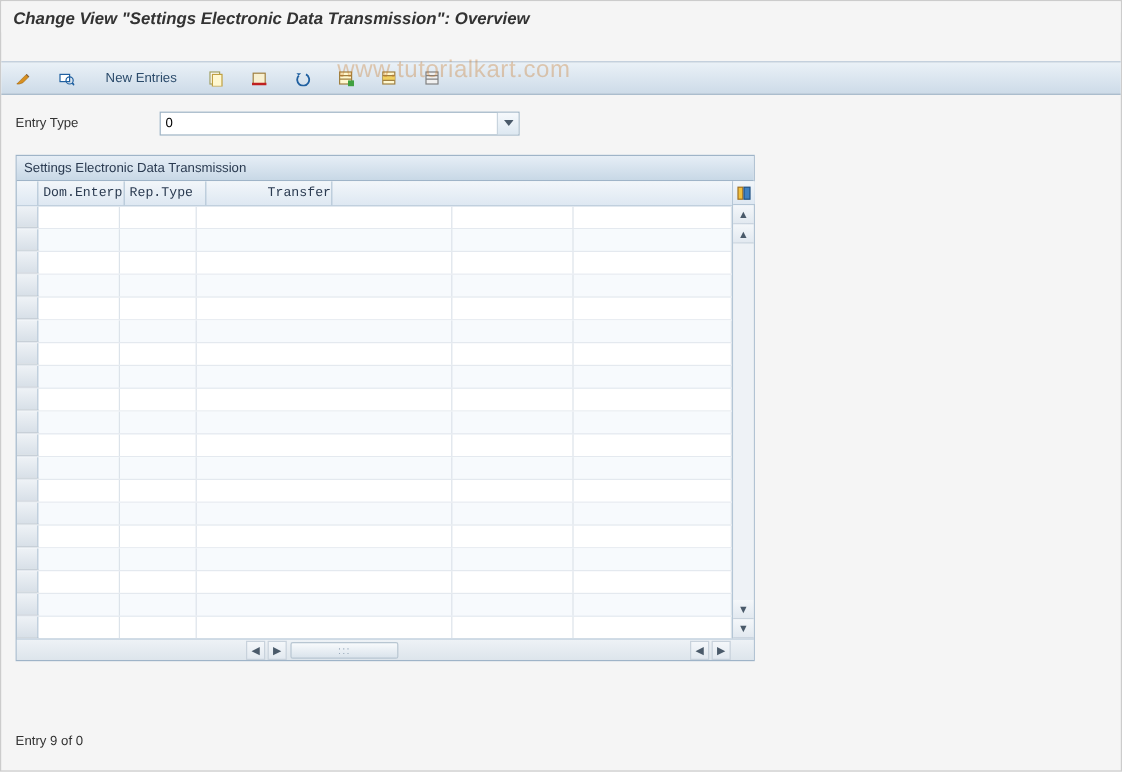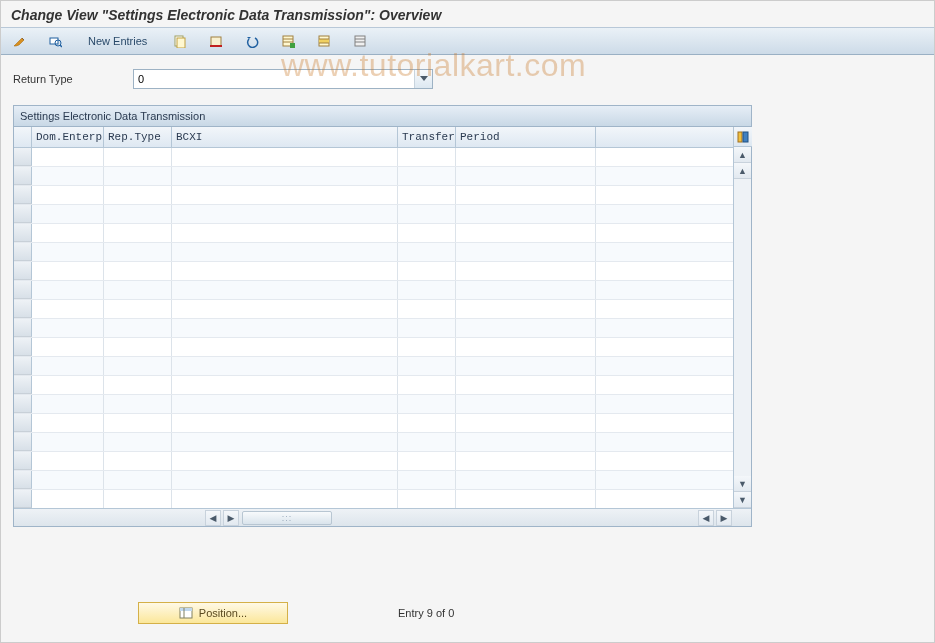--- a/index.html
+++ b/index.html
@@ -23,20 +23,21 @@
     }
     .toolbar {
       display: flex;
       align-items: flex-start;
       gap: 16px;
       padding: 3px 8px;
       background: linear-gradient(#eaf1f7, #cddbe8);
       border-top: 1px solid #b8c8d8;
       border-bottom: 1px solid #9ab0c4;
       height: 28px;
+      margin-top: 24px;
     }
     .tb-btn {
       width: 20px;
       height: 20px;
       display: flex;
       align-items: center;
       justify-content: center;
       border: 1px solid transparent;
       border-radius: 2px;
       cursor: pointer;
@@ -86,21 +87,21 @@
       width: 18px;
       height: 100%;
       display: flex;
       align-items: center;
       justify-content: center;
       border-left: 1px solid #c8d4de;
       background: linear-gradient(#f6f9fc,#dde8f1);
     }
     
     .table-panel {
-      width: 739px;
+      width: 616px;
       border: 1px solid #9fb4c8;
       background: #fff;
     }
     .panel-header {
       background: linear-gradient(#e6eef6,#c8d8e6);
       padding: 4px 6px;
       font-size: 11px;
       color: #2a3a50;
       border-bottom: 1px solid #9fb4c8;
     }
@@ -123,21 +124,21 @@
       color: #2a3a50;
       height: 20px;
       display:flex;
       align-items:center;
       font-family:Liberation Mono, monospace;
     }
     .row-selectors-col { width: 18px; min-width: 18px; }
     .col-dom { width: 72px; }
     .col-rep { width: 68px; }
     .col-bcxi { width: 226px; }
-    .col-transfer { width: 58px; }
+    .col-transfer { width: 58px; margin-left: 47px; }
     .col-period { width: 140px;}
     
     .grid-body {
       height: 360px;
       overflow: hidden;
     }
     .grid-row {
       display: flex;
       height: 19px;
       border-bottom: 1px solid #e4e9ef;
@@ -233,21 +234,21 @@
       cursor:pointer;
     }
     .entry-status {
       font-size: 11px;
       color:#333;
     }
     .watermark {
       position: absolute;
       top: 46px;
       left: 280px;
-      font-size: 32px;
+      font-size: 20px;
       color: rgba(200,120,40,0.35);
       font-family: Arial;
       letter-spacing: 0.5px;
       pointer-events: none;
       z-index: 10;
     }
   </style>
 </head>
 <body>
 
@@ -309,42 +310,40 @@
         <line x1="2" y1="8" x2="12" y2="8" stroke="#808080"></line>
       </svg>
   </div>
 </div>
 
 <div class="watermark">www.tutorialkart.com</div>
 
 <div class="content-area">
 
   <div class="field-row">
-    <div class="field-label">Return Type</div>
+    <div class="field-label">Entry Type</div>
     <div class="dropdown">
       <div class="dd-value">0</div>
       <div class="dd-arrow">
         <svg width="8" height="6">
             <path d="M0 0 L8 0 L4 5 Z" fill="#4a5a6a"></path>
           </svg>
       </div>
     </div>
   </div>
 
   <div class="table-panel">
     <div class="panel-header">Settings Electronic Data Transmission</div>
     <div class="table-wrap">
       <div class="table-main">
         <div class="grid-header">
           <div class="h-cell row-selectors-col"></div>
           <div class="h-cell col-dom">Dom.Enterp</div>
           <div class="h-cell col-rep">Rep.Type</div>
-          <div class="h-cell col-bcxi">BCXI</div>
           <div class="h-cell col-transfer">Transfer</div>
-          <div class="h-cell col-period">Period</div>
         </div>
         <div class="grid-body">
           <div class="grid-row">
               <div class="row-sel"></div>
               <div class="b-cell col-dom"></div>
               <div class="b-cell col-rep"></div>
               <div class="b-cell col-bcxi"></div>
               <div class="b-cell col-transfer"></div>
               <div class="b-cell col-period"></div>
             </div>
@@ -516,22 +515,14 @@
       <div class="hscroll-gap"></div>
       <div class="hscroll-arrow">◀</div>
       <div class="hscroll-arrow">▶</div>
       <div style="width:18px"></div>
     </div>
   </div>
 
 </div>
 
 <div class="footer-bar">
-  <div class="position-btn">
-    <svg width="14" height="12">
-        <rect x="1" y="1" width="12" height="10" fill="#fff" stroke="#808060"></rect>
-        <rect x="1" y="1" width="12" height="3" fill="#c0d8f0"></rect>
-        <line x1="5" y1="1" x2="5" y2="11" stroke="#808060"></line>
-      </svg>
-    <span>Position...</span>
-  </div>
   <div class="entry-status">Entry 9 of 0</div>
 </div>
 
 </body></html>

